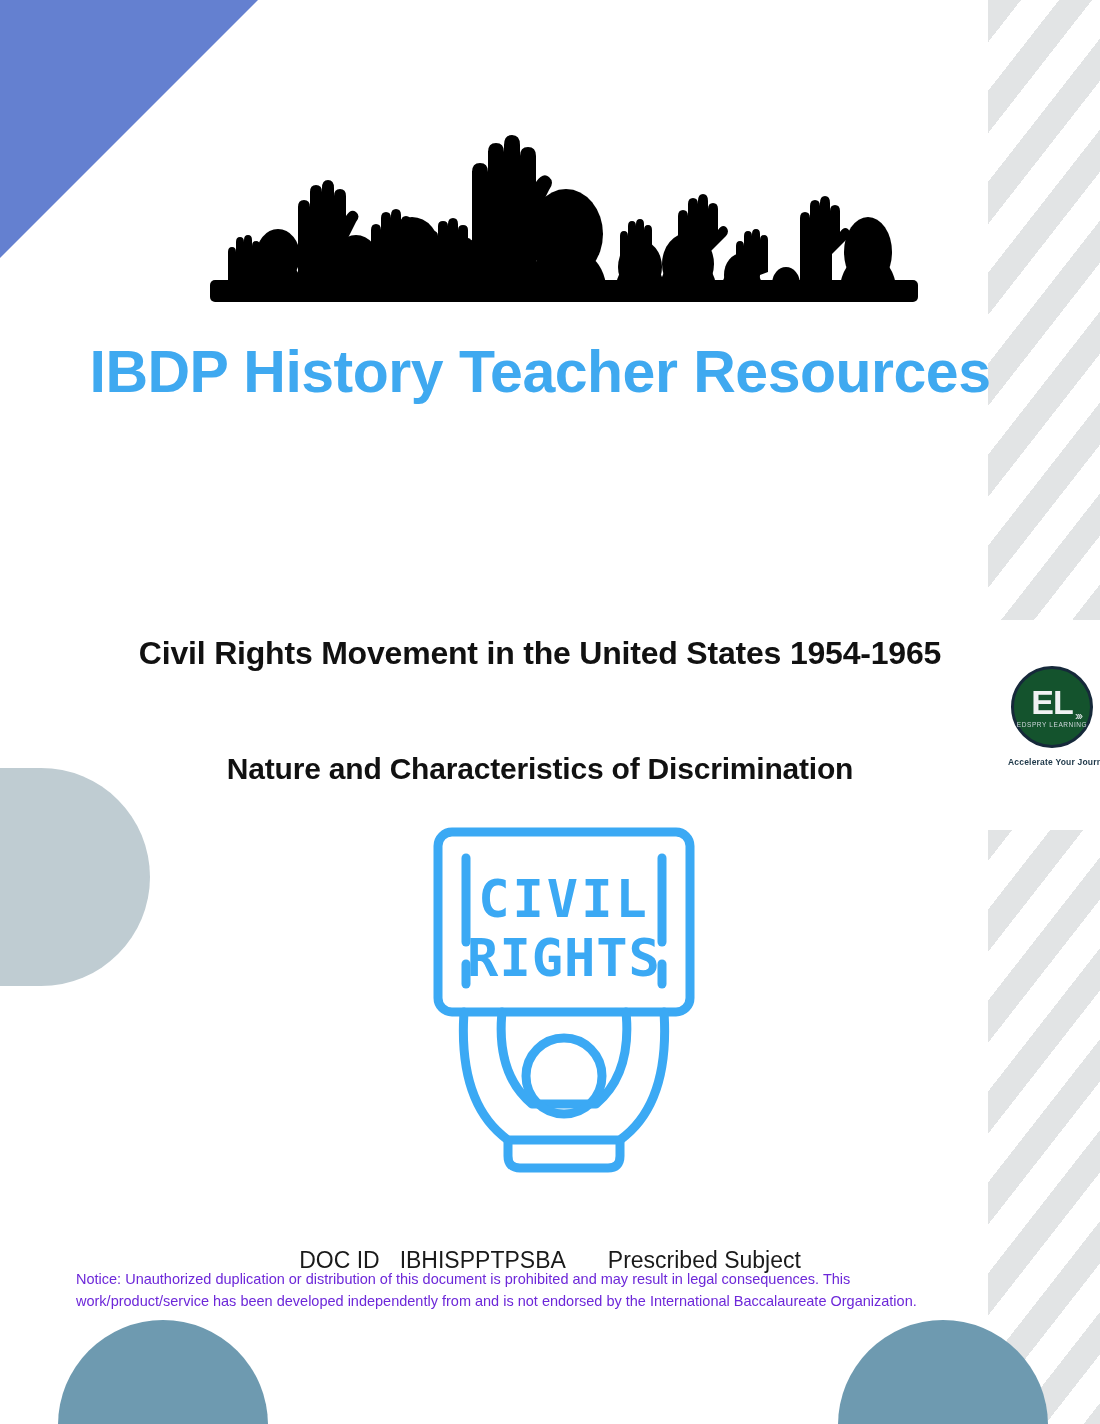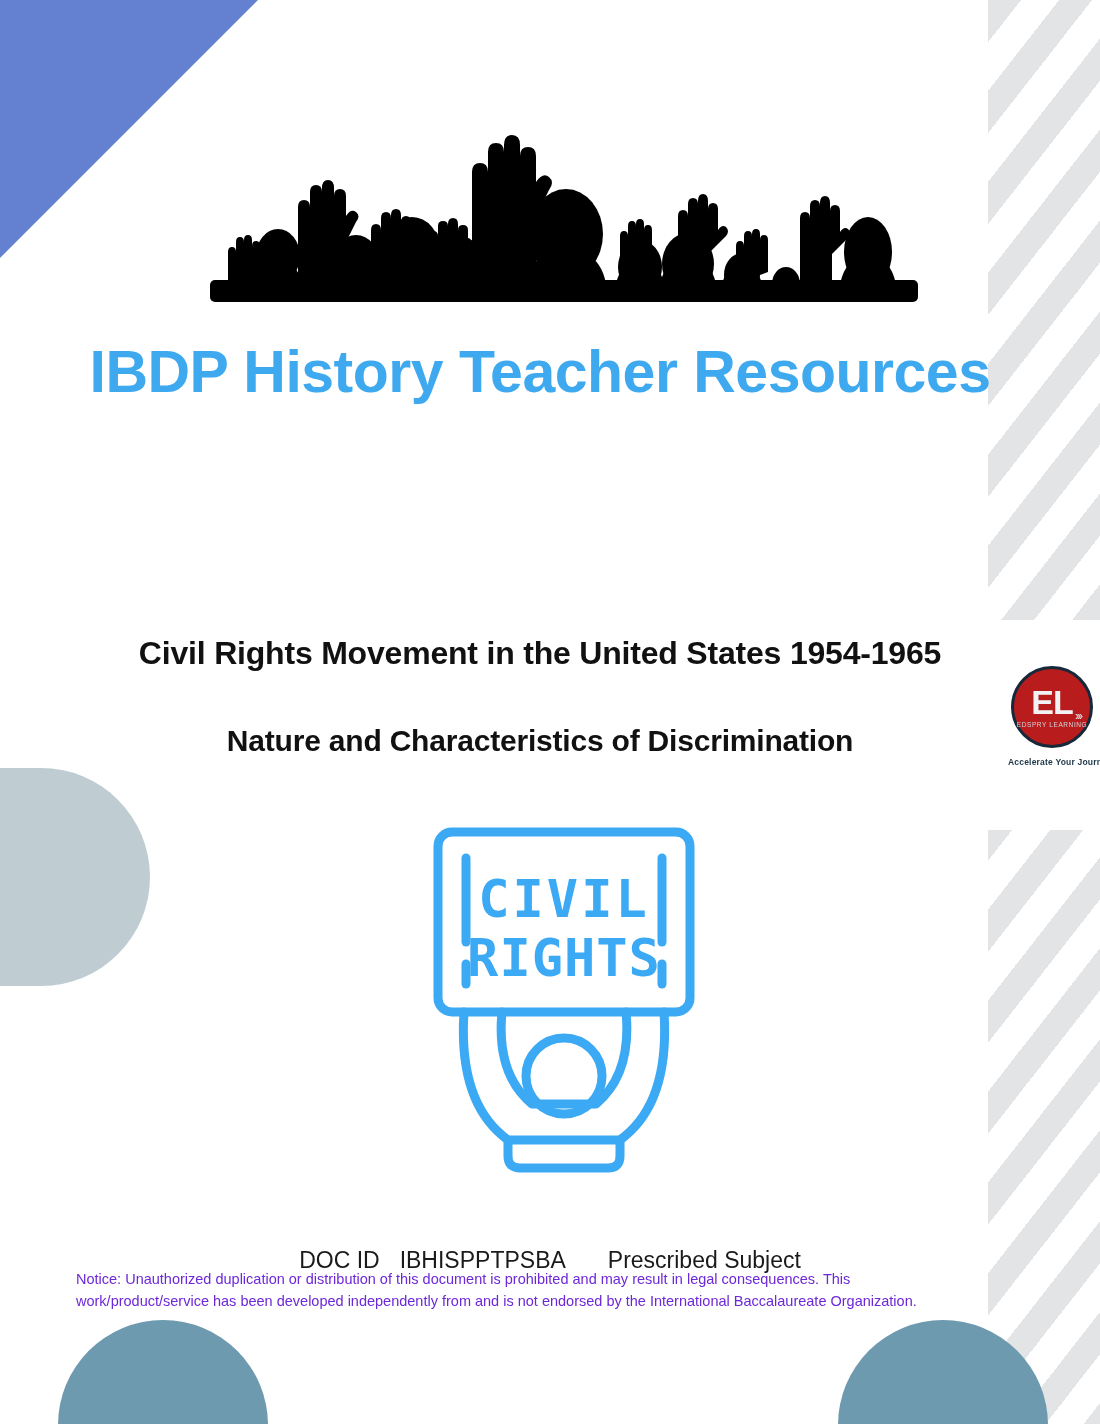--- a/index.html
+++ b/index.html
@@ -114,42 +114,42 @@
     width: 1080px;
     text-align: center;
   }
   .subtitle-main {
     font-size: 32px;
     font-weight: bold;
     color: #111111;
     letter-spacing: -0.2px;
   }
   .subtitle-sub {
-    margin-top: 52px;
+    margin-top: 80px;
     font-size: 30px;
     font-weight: bold;
     color: #111111;
     letter-spacing: -0.2px;
   }
 
   
   .el-logo {
     position: absolute;
     top: 666px;
     left: 1008px;
     width: 88px;
     text-align: center;
   }
   .el-circle {
     position: relative;
     width: 82px;
     height: 82px;
     margin: 0 auto;
     border-radius: 50%;
-    background: #b91c1c;
+    background: #14532d;
     border: 3px solid #16293a;
     box-sizing: border-box;
   }
   .el-mark {
     position: absolute;
     top: 16px;
     left: 0;
     width: 100%;
     font-size: 34px;
     font-weight: bold;

